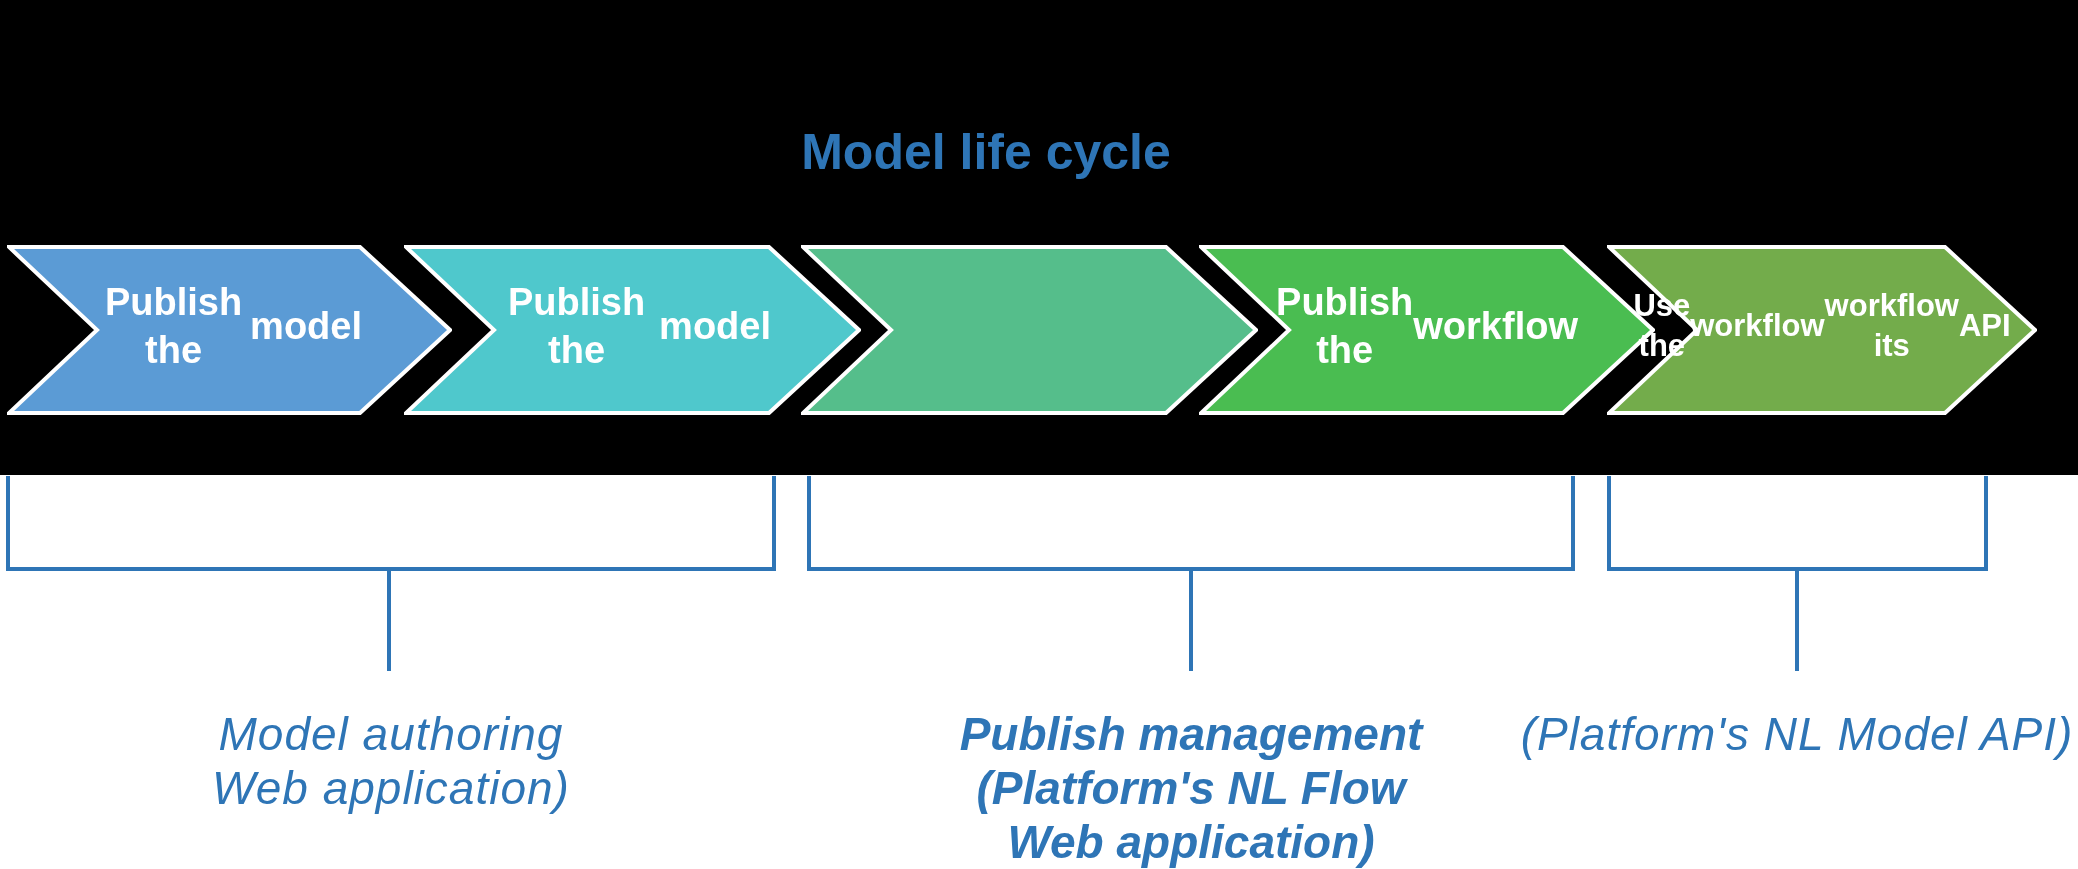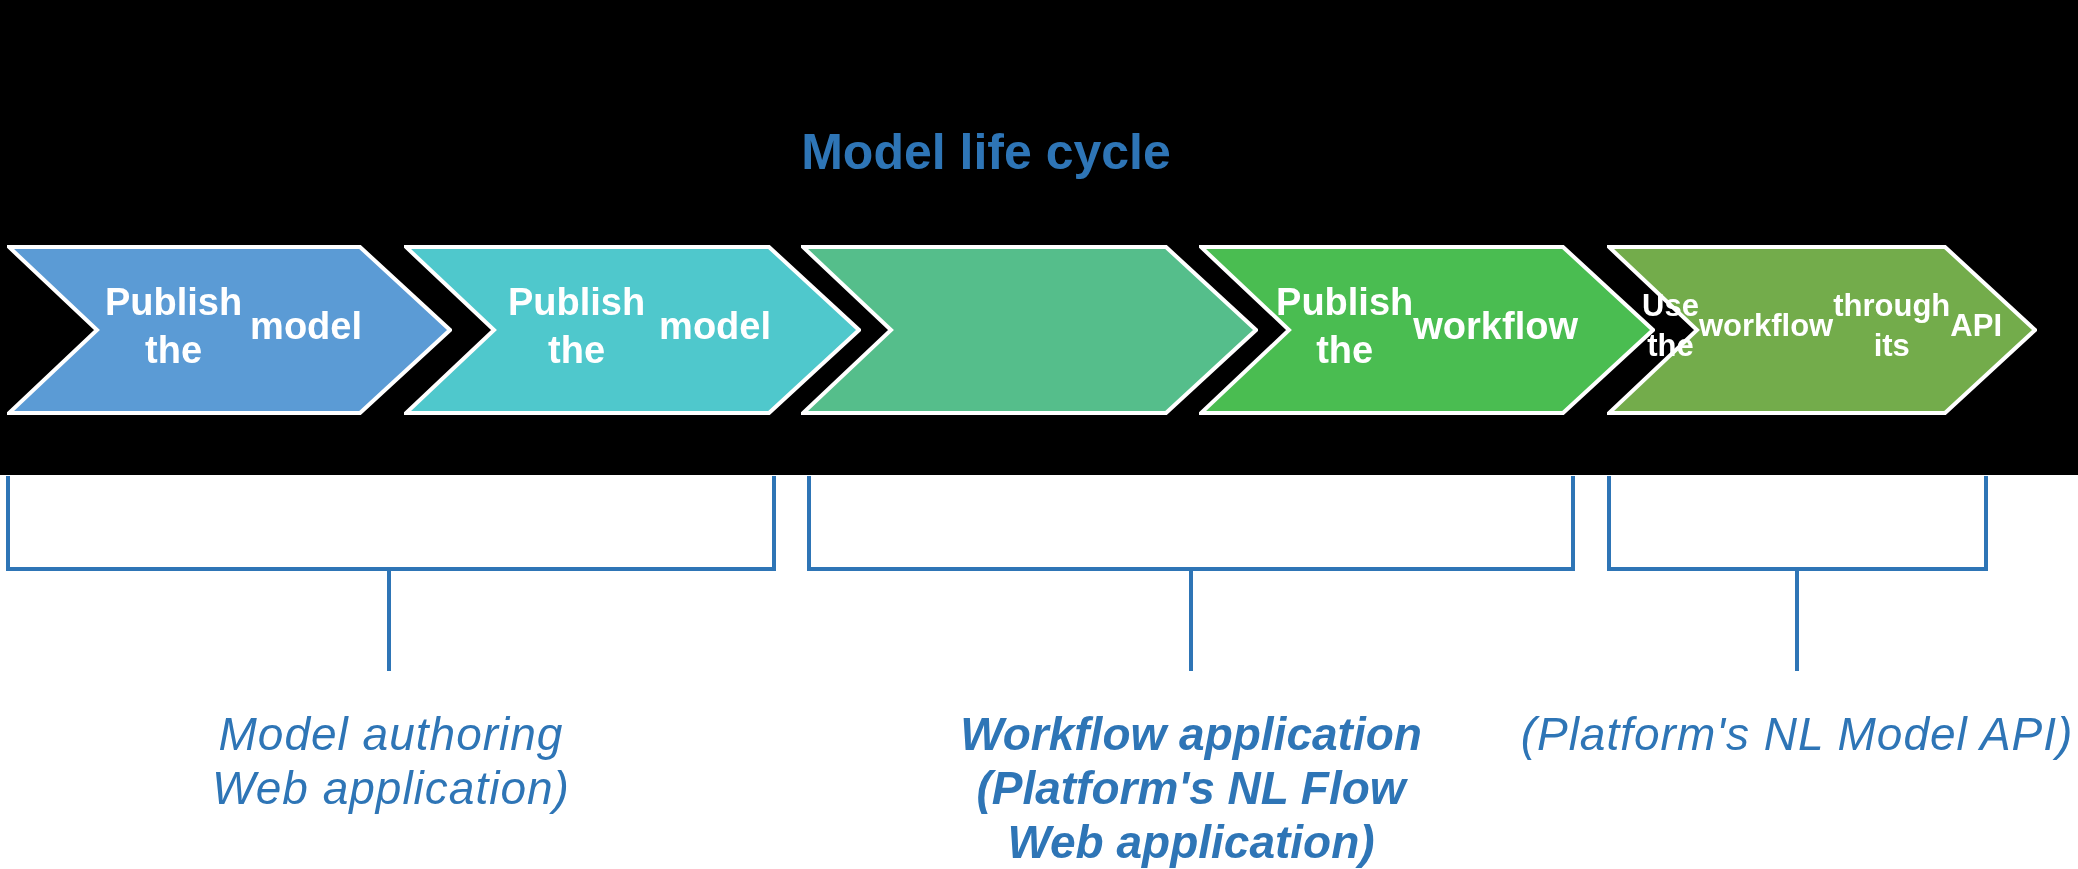--- a/index.html
+++ b/index.html
@@ -97,40 +97,40 @@
   </div>
 
   <div class="chevron" style="left:1607px">
     <svg class="chev-svg" width="430" height="170" viewBox="0 0 430 170">
       <polygon points="2,2 338,2 428,85 338,168 2,168 90,85" stroke="#FFFFFF" stroke-width="4" stroke-linejoin="miter" fill="#73AC4B"></polygon>
     </svg>
   </div>
   <div class="chev-label small" style="left:1697px;width:250px">
     <div>Use the</div>
     <div>workflow</div>
-    <div>through its</div>
+    <div>workflow its</div>
     <div>API</div>
   </div>
 
   <div class="white-band"></div>
 
   <div class="bracket b1"></div>
   <div class="bracket b2"></div>
   <div class="bracket b3"></div>
 
   <div class="connector c1"></div>
   <div class="connector c2"></div>
   <div class="connector c3"></div>
 
   <div class="group-label g1">
     <div>Model authoring</div>
     <div>Web application)</div>
   </div>
   <div class="group-label g2 bold">
-    <div>Workflow application</div>
+    <div>Publish management</div>
     <div>(Platform's NL Flow</div>
     <div>Web application)</div>
   </div>
   <div class="group-label g3">
     <div>(Platform's NL Model API)</div>
   </div>
 
 </div>
 
 </body></html>

